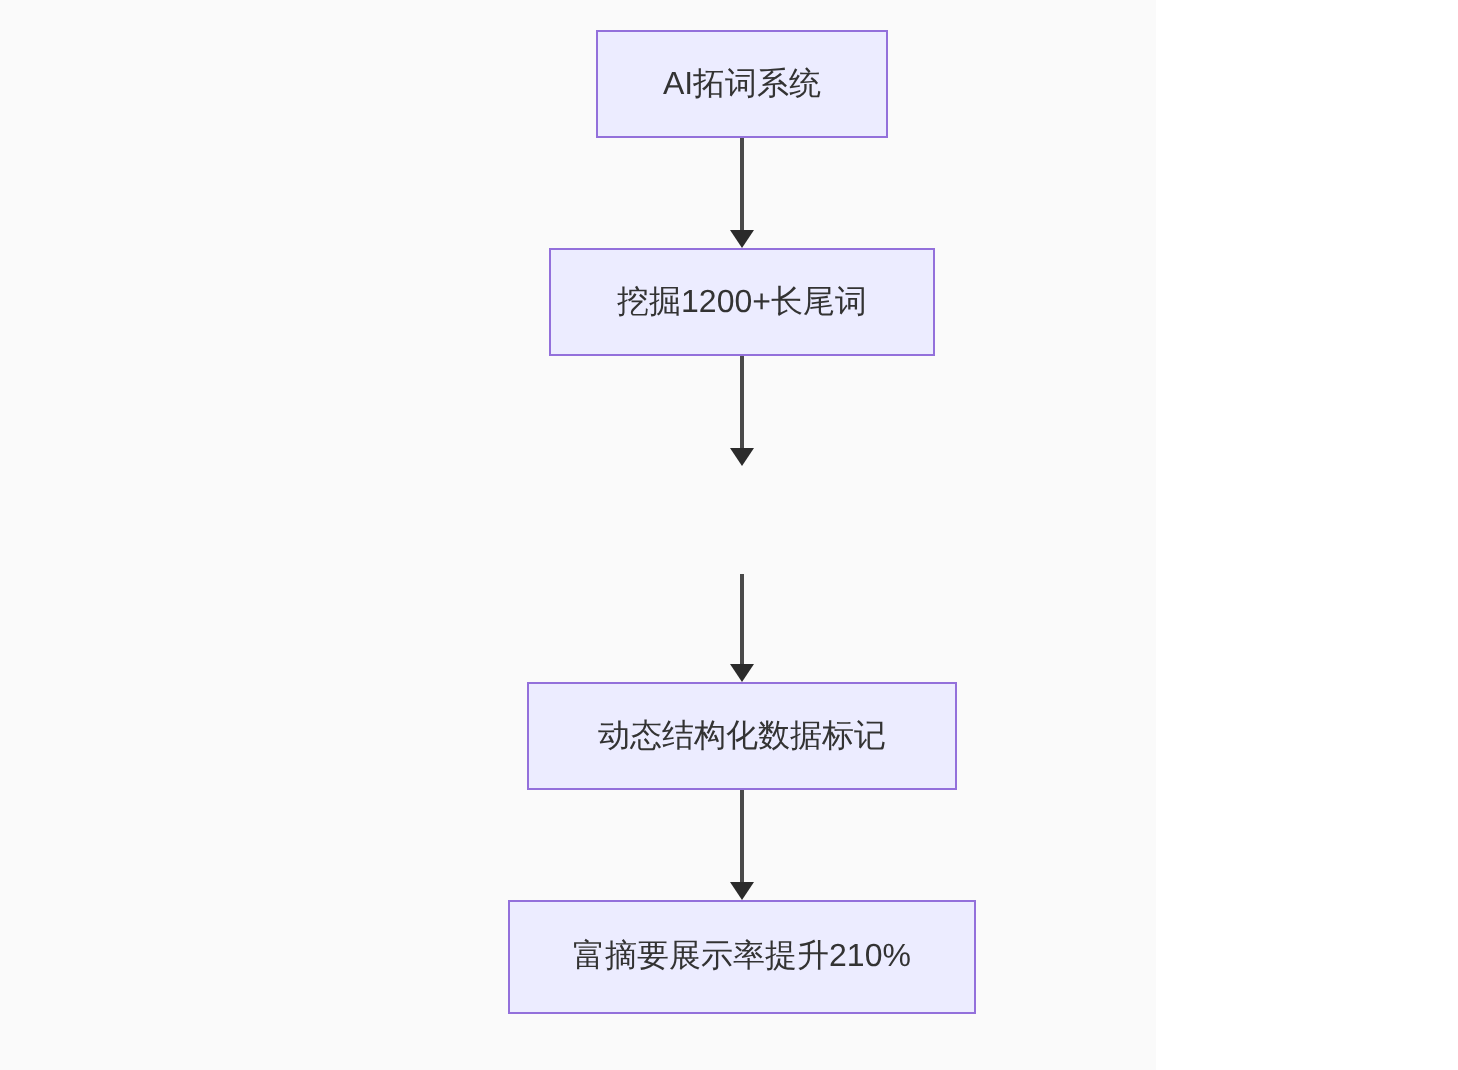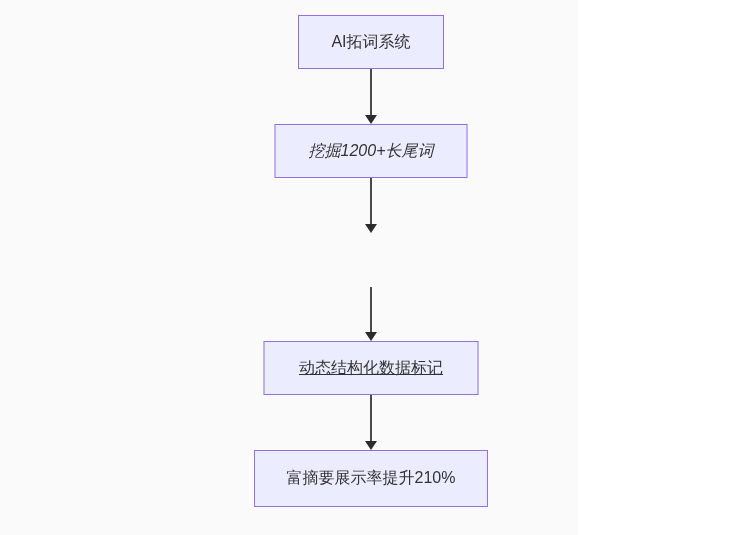--- a/index.html
+++ b/index.html
@@ -23,23 +23,23 @@
     border: 1px solid #9370DB;
     box-sizing: border-box;
     display: flex;
     align-items: center;
     justify-content: center;
     color: #333333;
     font-size: 16px;
     white-space: nowrap;
   }
   .node-1 { top: 15px;  width: 146px; }
-  .node-2 { top: 124px; width: 193px; font-style: italic; }
+  .node-2 { top: 124px; width: 193px; }
   .node-3 { top: 233px; width: 220px; }
-  .node-4 { top: 341px; width: 215px; text-decoration: underline; }
+  .node-4 { top: 341px; width: 215px; }
   .node-5 { top: 450px; width: 234px; height: 57px; }
 
   .arrow {
     position: absolute;
     left: 371px;
     transform: translateX(-50%);
     width: 12px;
     display: flex;
     flex-direction: column;
     align-items: center;

